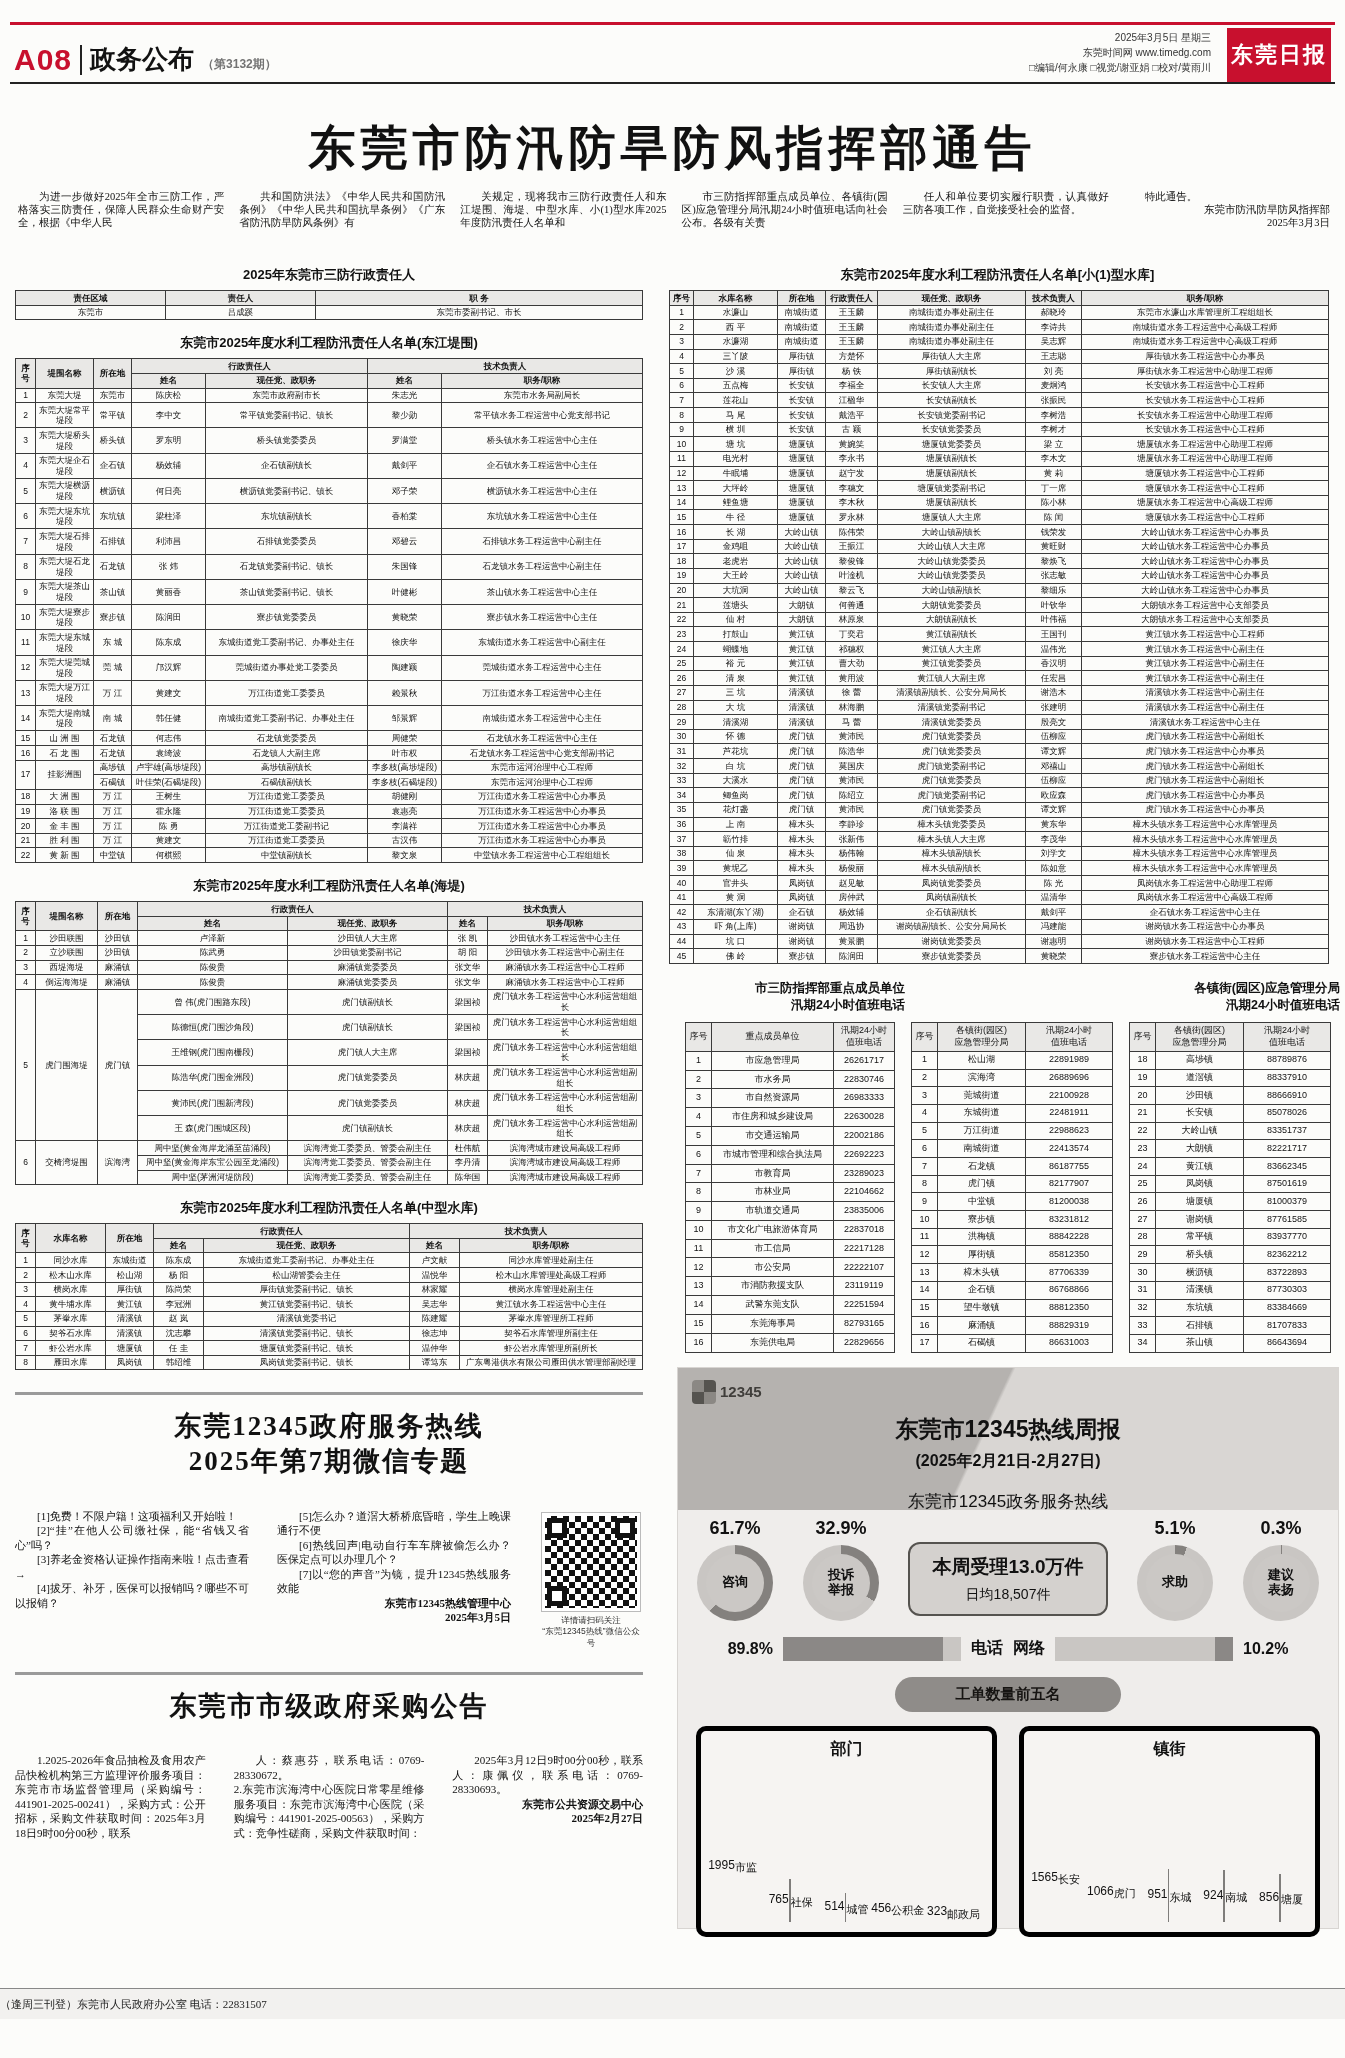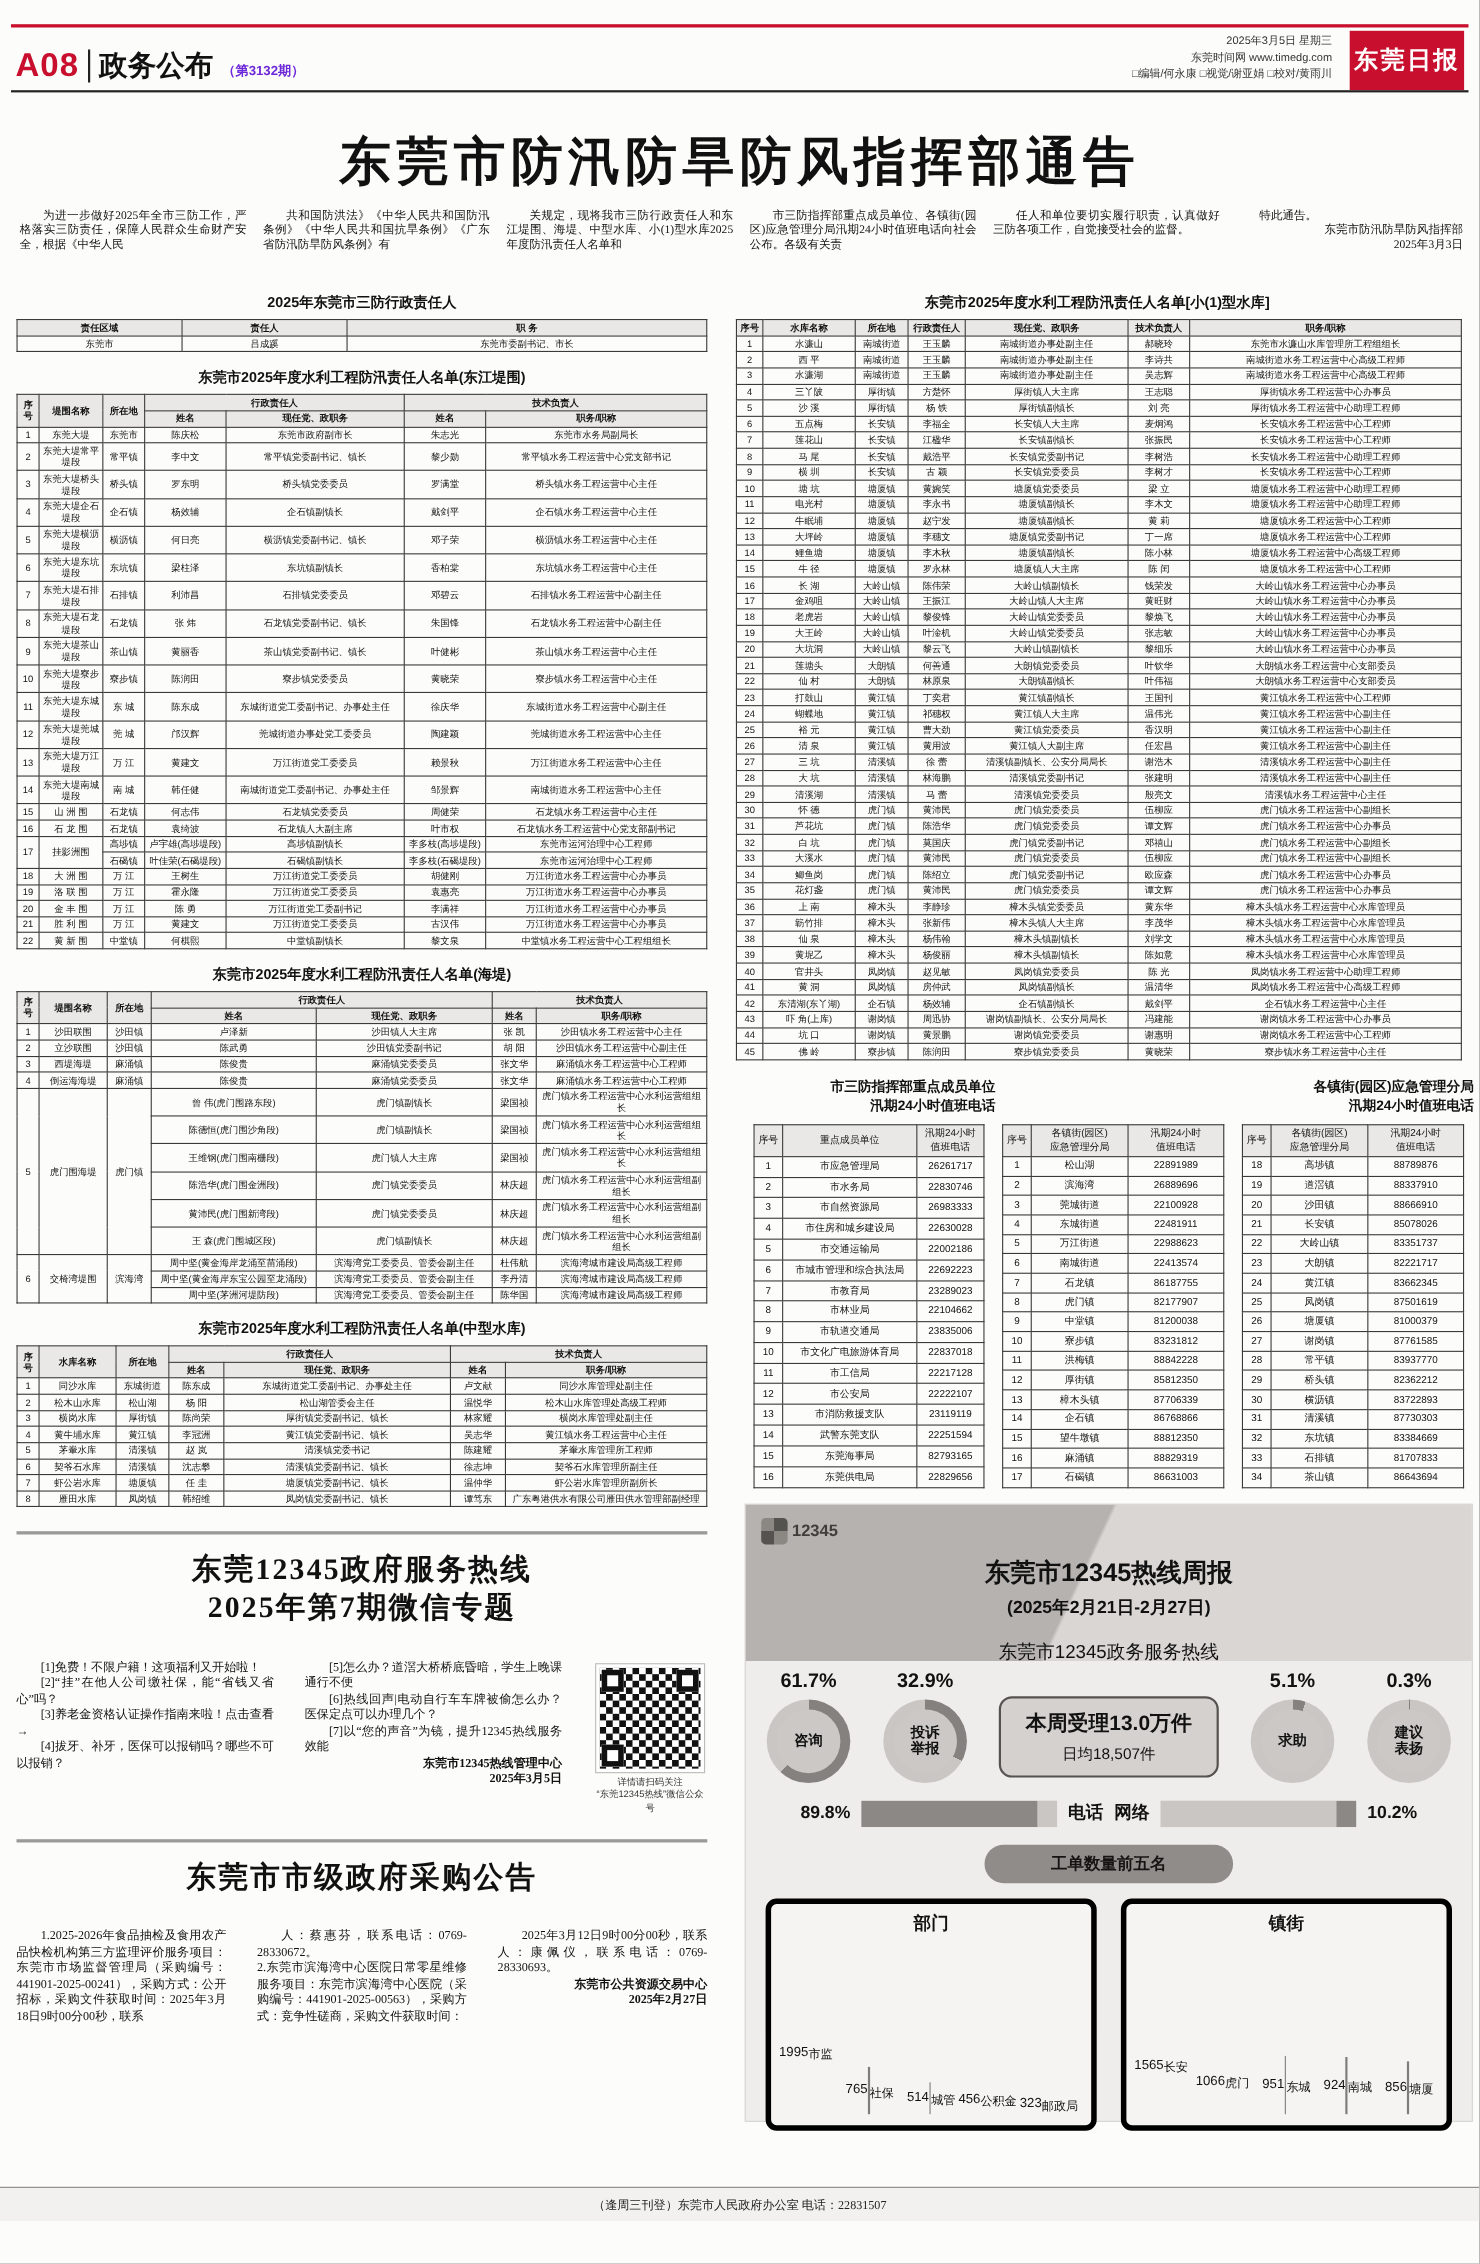--- a/index.html
+++ b/index.html
@@ -5,21 +5,21 @@
   html,body{margin:0;padding:0;background:#888;}
   .page{position:relative;width:1345px;height:2058px;background:#fcfcfa;margin:0 auto;overflow:hidden;
         font-family:"Liberation Serif","DejaVu Serif",serif;color:#111;}
   
   .red-rule{position:absolute;top:22px;left:10px;right:10px;height:3px;background:#c8102e;}
   .hdr{position:absolute;top:30px;left:14px;right:14px;height:50px;}
   .hdr-left{position:absolute;left:0;top:12px;display:flex;align-items:center;gap:8px;}
   .ed{font:900 30px "Liberation Sans",sans-serif;color:#c8102e;letter-spacing:1px;}
   .hdr-sep{width:2px;height:30px;background:#222;}
   .sec{font:900 26px "Liberation Sans",sans-serif;color:#111;}
-  .issue{font:700 12px "Liberation Sans",sans-serif;color:#6d28d9;margin-top:10px;}
+  .issue{font:700 12px "Liberation Sans",sans-serif;color:#737373;margin-top:10px;}
   .hdr-right{position:absolute;right:120px;top:0;text-align:right;font:10px/1.5 "Liberation Sans",sans-serif;color:#333;}
   .masthead{position:absolute;right:0;top:-2px;width:104px;height:54px;background:#c8102e;color:#fff;
             display:flex;align-items:center;justify-content:center;font:700 22px "Liberation Serif",serif;letter-spacing:2px;}
   .black-rule{position:absolute;top:82px;left:10px;right:10px;height:2px;background:#222;}
   
   .main-title{position:absolute;top:92px;left:0;width:100%;text-align:center;
               font:900 47px/1.1 "Liberation Serif",serif;letter-spacing:5px;}
   .intro{position:absolute;top:190px;left:18px;width:1312px;display:flex;gap:15px;}
   .intro .col{flex:1;font:10.5px/13px "Liberation Serif",serif;text-align:justify;}
   .intro .col p{margin:0;text-indent:2em;}
@@ -91,21 +91,21 @@
   .art-col .nsign{text-align:right;text-indent:0;font-weight:700;}
   .qr-wrap{width:104px;flex:0 0 104px;text-align:center;}
   .qr{position:relative;width:92px;height:92px;margin:4px auto 4px;background:
       conic-gradient(#111 90deg,#fff 0 180deg,#111 0 270deg,#fff 0) 0 0/12px 12px;border:3px solid #fff;outline:1px solid #bbb;}
   .qr .fp{position:absolute;width:20px;height:20px;background:#fff;border:5px solid #111;box-sizing:border-box;}
   .qr .fp.tl{left:2px;top:2px;} .qr .fp.tr{right:2px;top:2px;} .qr .fp.bl{left:2px;bottom:2px;}
   .qr-cap{font:8.5px/1.4 "Liberation Sans",sans-serif;color:#333;white-space:pre-line;}
   .pre{white-space:pre-line;}
   
   .footer{position:absolute;top:1988px;left:0;width:100%;height:30px;background:#f2f1ef;
-      border-top:1px solid #888;display:flex;align-items:center;justify-content:center;
+      border-top:1px solid #888;display:flex;align-items:center;
       font:11px "Liberation Serif",serif;color:#222;}
   .w210{width:210px;} .w202{width:202px;}
 </style>
 </head>
 <body>
 
 <div class="page">
 
   <div class="red-rule"></div>
 

